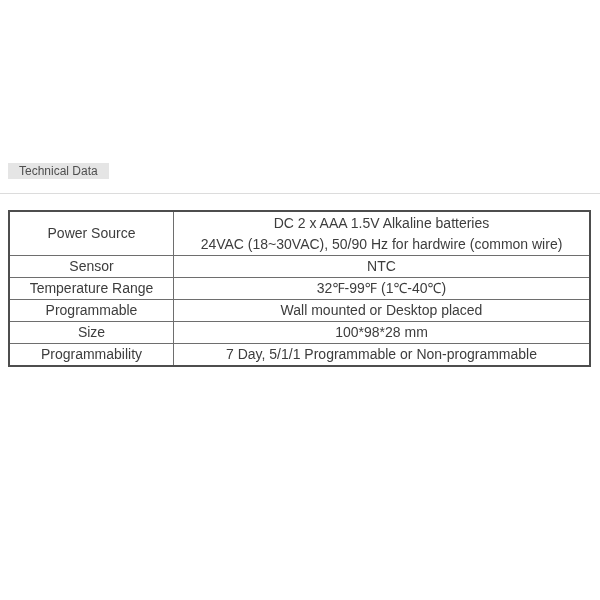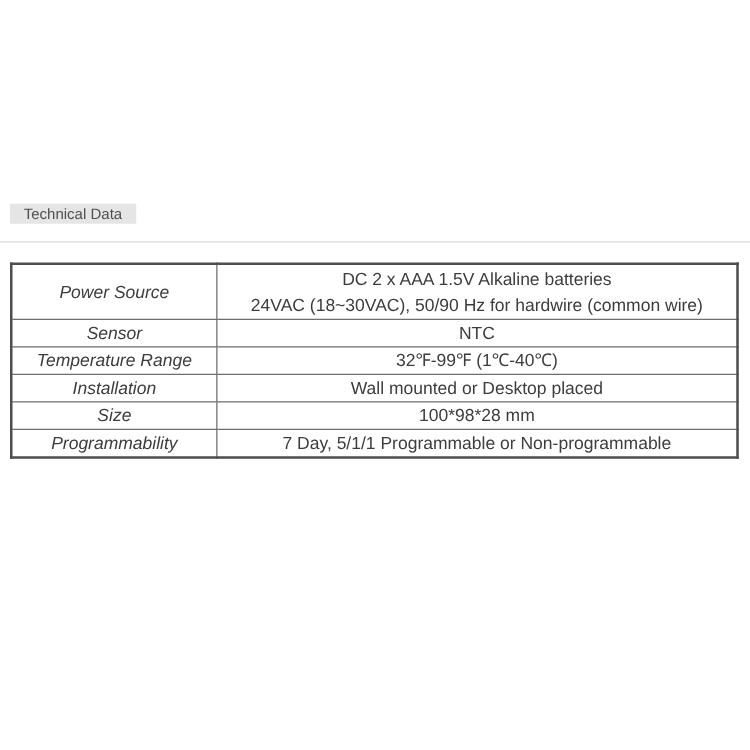--- a/index.html
+++ b/index.html
@@ -53,21 +53,20 @@
     font-size: 14px;
     color: #3d3d3d;
     padding: 0 4px;
     height: 21px;
     line-height: 1.45;
     overflow: hidden;
     white-space: nowrap;
   }
   table.spec td.label-cell {
     width: 155px;
-    font-style: italic;
   }
   table.spec tr.double td {
     height: 43px;
   }
   .value-line {
     line-height: 21px;
   }
 </style>
 </head>
 <body>
@@ -87,21 +86,21 @@
     </tr>
     <tr>
       <td class="label-cell">Sensor</td>
       <td>NTC</td>
     </tr>
     <tr>
       <td class="label-cell">Temperature Range</td>
       <td>32℉-99℉ (1℃-40℃)</td>
     </tr>
     <tr>
-      <td class="label-cell">Installation</td>
+      <td class="label-cell">Programmable</td>
       <td>Wall mounted or Desktop placed</td>
     </tr>
     <tr>
       <td class="label-cell">Size</td>
       <td>100*98*28 mm</td>
     </tr>
     <tr>
       <td class="label-cell">Programmability</td>
       <td>7 Day, 5/1/1 Programmable or Non-programmable</td>
     </tr>

